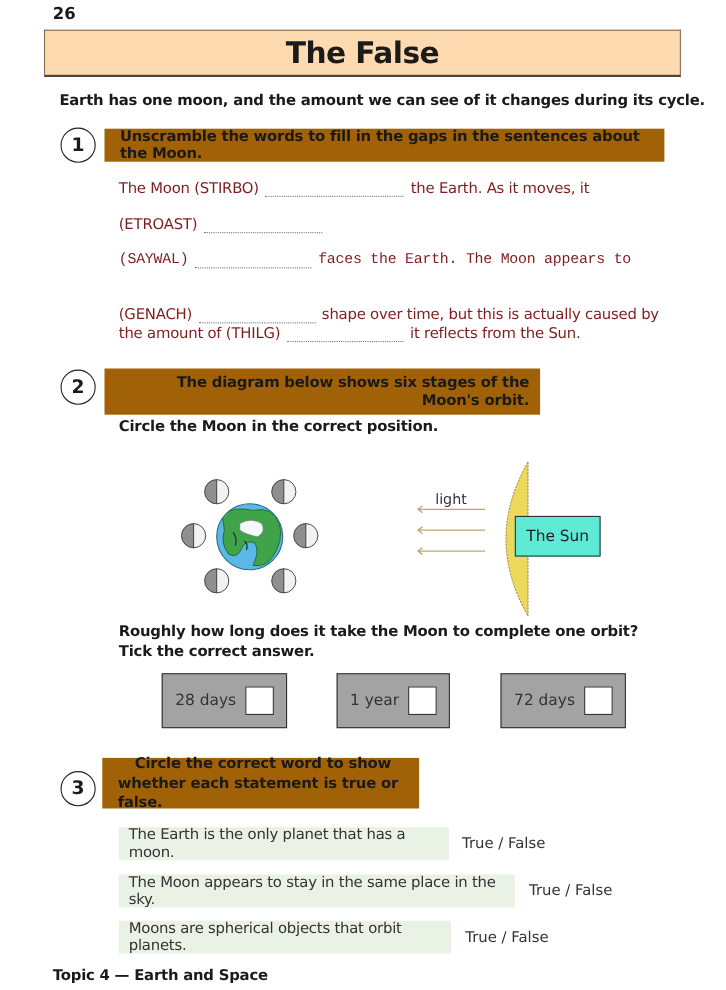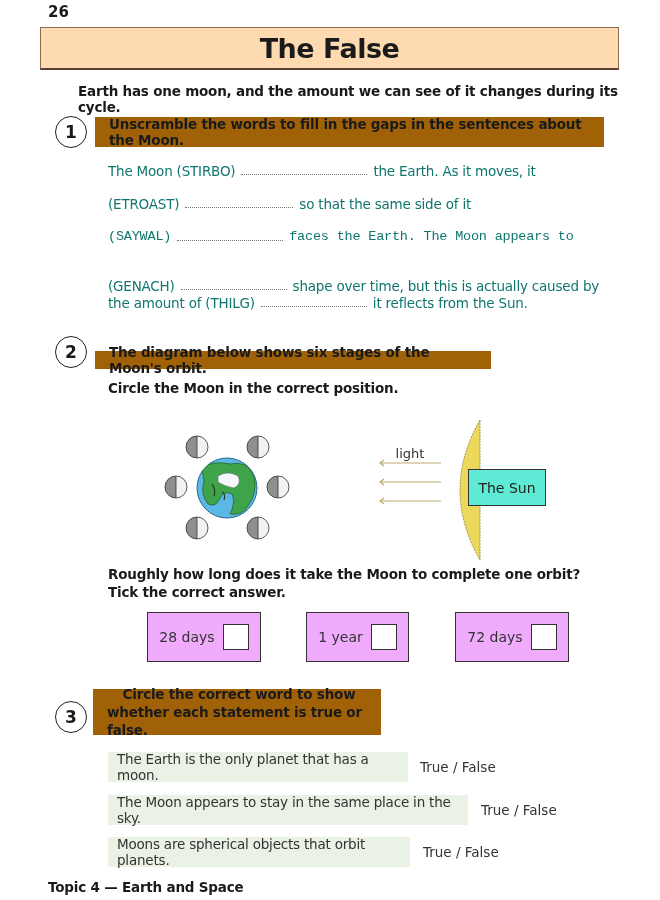--- a/index.html
+++ b/index.html
@@ -2,28 +2,28 @@
 <html><head>
 <meta charset="utf-8">
 <style>
   * { box-sizing: border-box; margin: 0; padding: 0; }
   html, body { width: 660px; height: 900px; background: #ffffff; overflow: hidden; }
   body { position: relative; font-family: "DejaVu Sans", sans-serif; color: #1a1a1a; }
   .abs { position: absolute; }
   .page-num { left: 48px; top: 3px; font-size: 15px; font-weight: bold; }
   .title-bar { left: 40px; top: 27px; width: 579px; height: 43px; background: #fedab0; border: 1px solid #8a6a50; border-bottom: 2px solid #5a4030; display: flex; align-items: center; justify-content: center; }
   .title-bar span { font-size: 27px; font-weight: bold; letter-spacing: -0.5px; color: #1b1b1b; }
-  .intro { left: 54px; top: 83px; font-size: 13.5px; font-weight: bold; letter-spacing: -0.2px; margin-left: 24px; }
+  .intro { left: 54px; top: 83px; font-size: 13.5px; font-weight: bold; letter-spacing: -0.2px; }
   .qnum { width: 32px; height: 32px; border: 1.6px solid #222; border-radius: 50%; display: flex; align-items: center; justify-content: center; font-size: 17px; font-weight: bold; background: #fff; }
   .qhead { background: #a16207; font-size: 13.5px; font-weight: bold; padding: 0 10px 0 14px; display: flex; align-items: center; letter-spacing: -0.2px; }
   .qhead.two-line { flex-direction: column; align-items: flex-start; justify-content: center; line-height: 18px; }
-  .fill-line { font-family: "DejaVu Sans", sans-serif; font-size: 13.5px; color: #0f766e; display: flex; align-items: flex-start; white-space: nowrap; letter-spacing: -0.2px; }
+  .fill-line { font-family: "DejaVu Sans", sans-serif; font-size: 13.5px; color: #7f1d1d; display: flex; align-items: flex-end; white-space: nowrap; letter-spacing: -0.2px; }
   .dots { display: inline-block; border-bottom: 1.5px dotted #777; height: 12px; margin: 0 6px; }
   .q2text { font-size: 13.5px; font-weight: bold; line-height: 18px; letter-spacing: -0.2px; }
-  .answer-box { height: 50px; background: #f0abfc; border: 1.3px solid #333; display: flex; align-items: center; justify-content: center; gap: 8px; font-size: 14px; color: #333; }
+  .answer-box { height: 50px; background: #a3a3a3; border: 1.3px solid #333; display: flex; align-items: center; justify-content: center; gap: 8px; font-size: 14px; color: #333; }
   .tickbox { width: 26px; height: 26px; background: #fff; border: 1.3px solid #333; }
   .stmt { background: #e9f2e4; height: 30px; display: flex; align-items: center; padding: 0 9px; font-size: 13.5px; color: #333; letter-spacing: -0.2px; }
   .tf { font-size: 13.5px; color: #333; }
   .footer { left: 48px; top: 879px; font-size: 13.5px; font-weight: bold; letter-spacing: -0.2px; }
   .sun-label { background: #5eead4; border: 1.3px solid #333; display: flex; align-items: center; justify-content: center; font-size: 14px; color: #222; }
 </style>
 </head>
 <body>
 
 <div class="abs page-num">26</div>
@@ -40,42 +40,41 @@
 <div class="abs qhead" style="left:95px;top:117px;width:509px;height:30px;">Unscramble the words to fill in the gaps in the sentences about the Moon.</div>
 
 <div class="abs fill-line" style="left:108px;top:163px;">
   <span>The Moon (STIRBO)</span>
   <span class="dots" style="width:126px;"></span>
   <span>the Earth.  As it moves, it</span>
 </div>
 <div class="abs fill-line" style="left:108px;top:196px;">
   <span>(ETROAST)</span>
   <span class="dots" style="width:108px;"></span>
-  <span>so that the same side of it</span>
 </div>
 <div class="abs fill-line" style="left:108px;top:229px;font-family:Liberation Mono, monospace;">
   <span>(SAYWAL)</span>
   <span class="dots" style="width:106px;"></span>
   <span>faces the Earth.  The Moon appears to</span>
 </div>
 <div class="abs fill-line" style="left:108px;top:278px;">
   <span>(GENACH)</span>
   <span class="dots" style="width:106px;"></span>
   <span>shape over time, but this is actually caused by</span>
 </div>
 <div class="abs fill-line" style="left:108px;top:295px;">
   <span>the amount of (THILG)</span>
   <span class="dots" style="width:106px;"></span>
   <span>it reflects from the Sun.</span>
 </div>
 
 <div class="abs qnum" style="left:55px;top:336px;">
     <span>2</span>
   </div>
-<div class="abs qhead" style="left:95px;top:351px;width:396px;height:18px;">The diagram below shows six stages of the Moon's orbit.</div>
+<div class="abs qhead" style="left:95px;top:335px;width:396px;height:42px;text-align:right;">The diagram below shows six stages of the Moon's orbit.</div>
 
 <div class="abs q2text" style="left:108px;top:379px;">
   <div>Circle the Moon in the correct position.</div>
 </div>
 
 <svg class="abs" style="left:150px;top:420px;" width="420" height="140" viewBox="0 0 420 140">
   <defs>
     <clipPath id="earthClip">
         <circle cx="77" cy="68" r="30"></circle>
       </clipPath>

